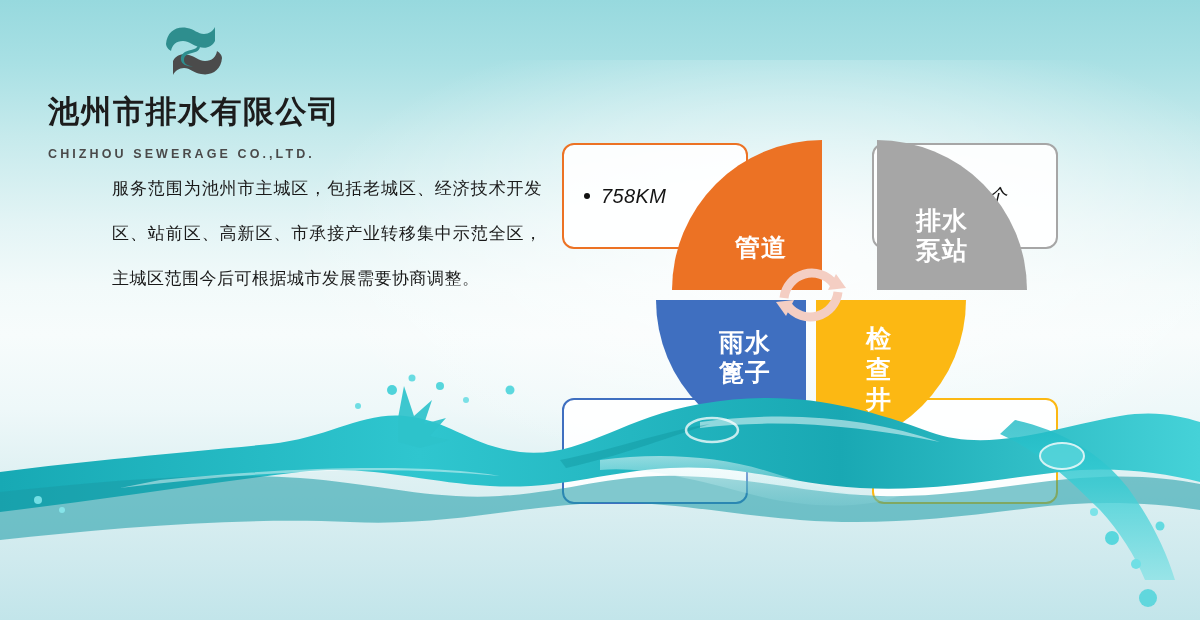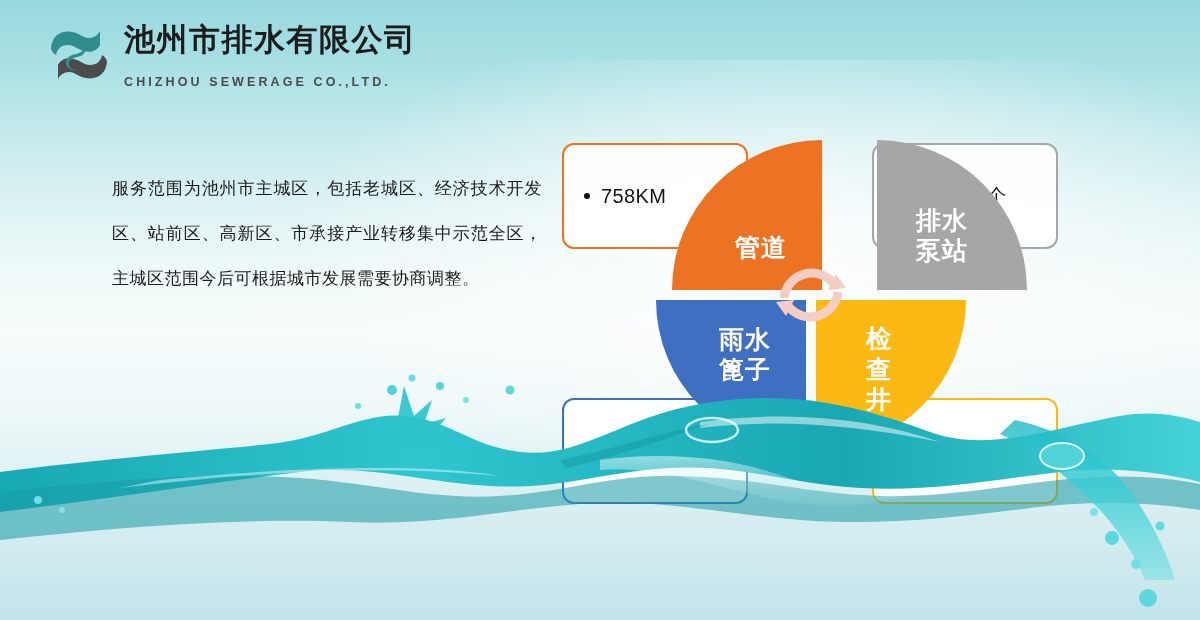--- a/index.html
+++ b/index.html
@@ -39,20 +39,21 @@
     pointer-events: none;
   }
 
   
   .logo-block {
     position: absolute;
     left: 48px; top: 22px;
     display: flex;
     align-items: center;
     gap: 14px;
+    flex-direction: column;
   }
   .logo-mark { width: 62px; height: 58px; flex: 0 0 auto; }
   .logo-text-wrap { display: flex; flex-direction: column; justify-content: center; }
   .logo-cn {
     font-size: 31px;
     font-weight: 700;
     color: #1c1c1c;
     letter-spacing: 1.5px;
     line-height: 1.15;
     white-space: nowrap;
@@ -97,21 +98,21 @@
     justify-content: center;
     color: #ffffff;
     font-size: 25px;
     font-weight: 700;
     letter-spacing: 1px;
     line-height: 1.22;
     text-align: center;
   }
   .q-tl { left: 16px;     top: 0;     border-radius: 150px 0 0 0; }
   .q-tr { left: 173px; top: 0;     border-radius: 0 150px 0 0; margin-left: 48px; }
-  .q-bl { left: 0;     top: 160px; border-radius: 0 0 0 150px; font-family: Liberation Mono, monospace; }
+  .q-bl { left: 0;     top: 160px; border-radius: 0 0 0 150px; }
   .q-br { left: 160px; top: 160px; border-radius: 0 0 150px 0; }
 
   .q-tl .qlabel { transform: translate(14px, 32px); }
   .q-tr .qlabel { transform: translate(-10px, 20px); }
   .q-bl .qlabel { transform: translate(14px, -18px); }
   .q-br .qlabel { transform: translate(-12px, -6px); }
 
   
   .center-arrows {
     position: absolute;
@@ -125,20 +126,21 @@
     position: absolute;
     background: rgba(255,255,255,0.90);
     border-radius: 12px;
     border: 2px solid #cccccc;
     display: flex;
     align-items: center;
     font-size: 20px;
     color: #141414;
     letter-spacing: 0.4px;
     white-space: nowrap;
+    font-style: italic;
   }
   .callout .dot {
     display: inline-block;
     width: 6px; height: 6px;
     border-radius: 50%;
     background: #111;
     margin-right: 11px;
     flex: 0 0 auto;
   }
   .c-tl { left: 562px; top: 143px; width: 186px; height: 106px; padding-left: 20px; }

